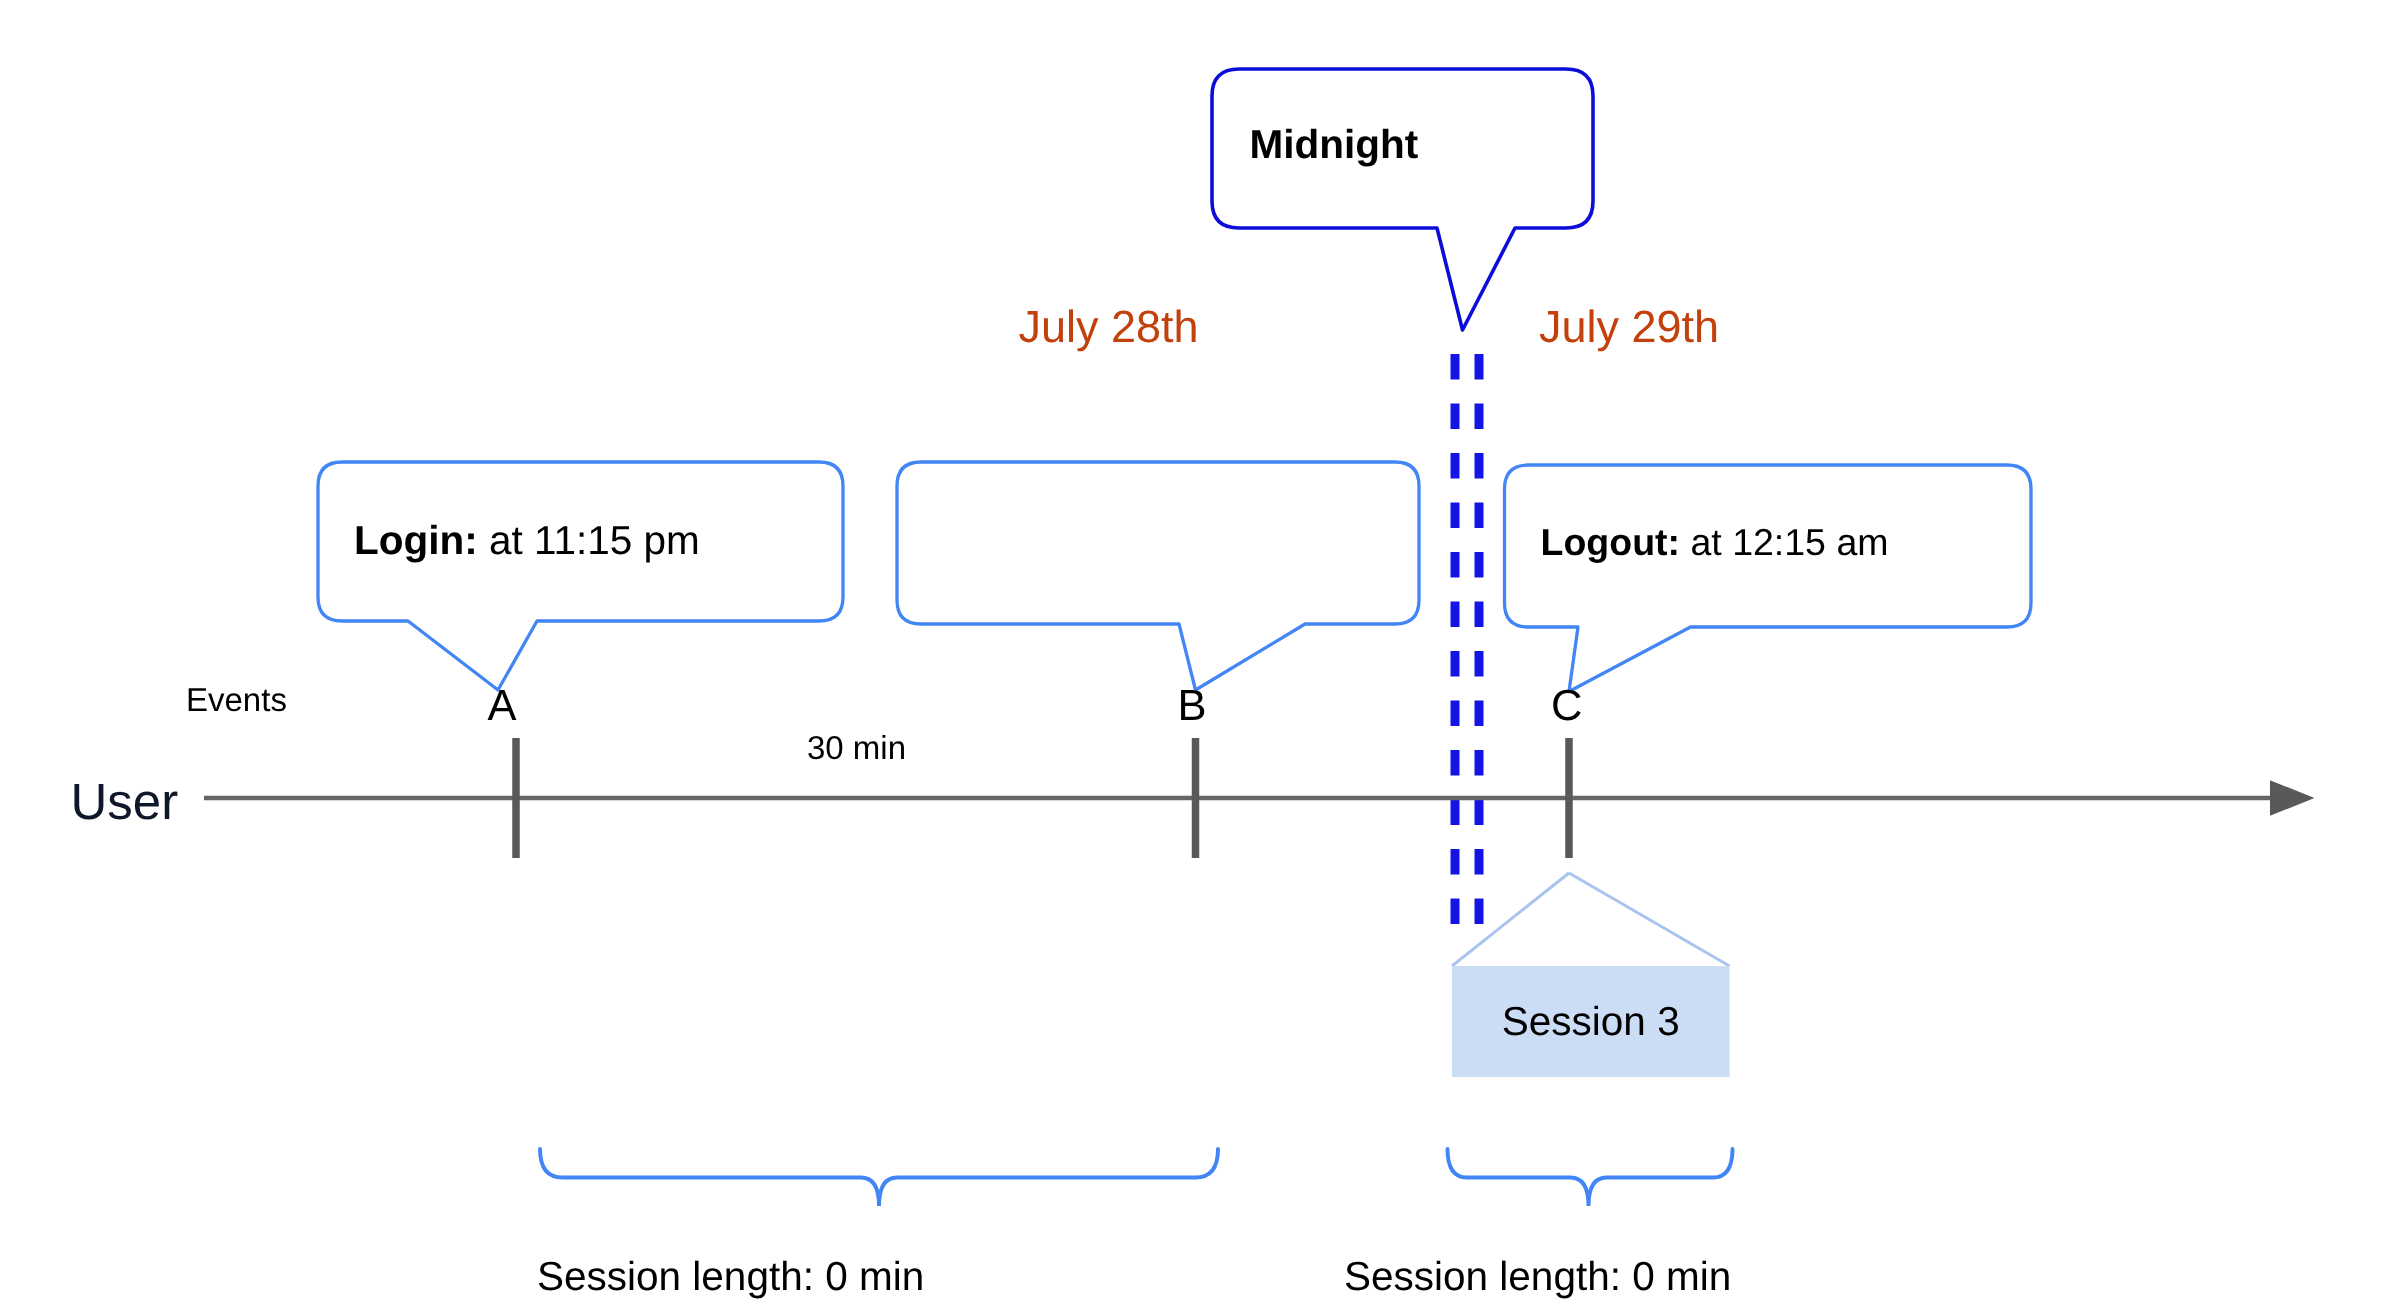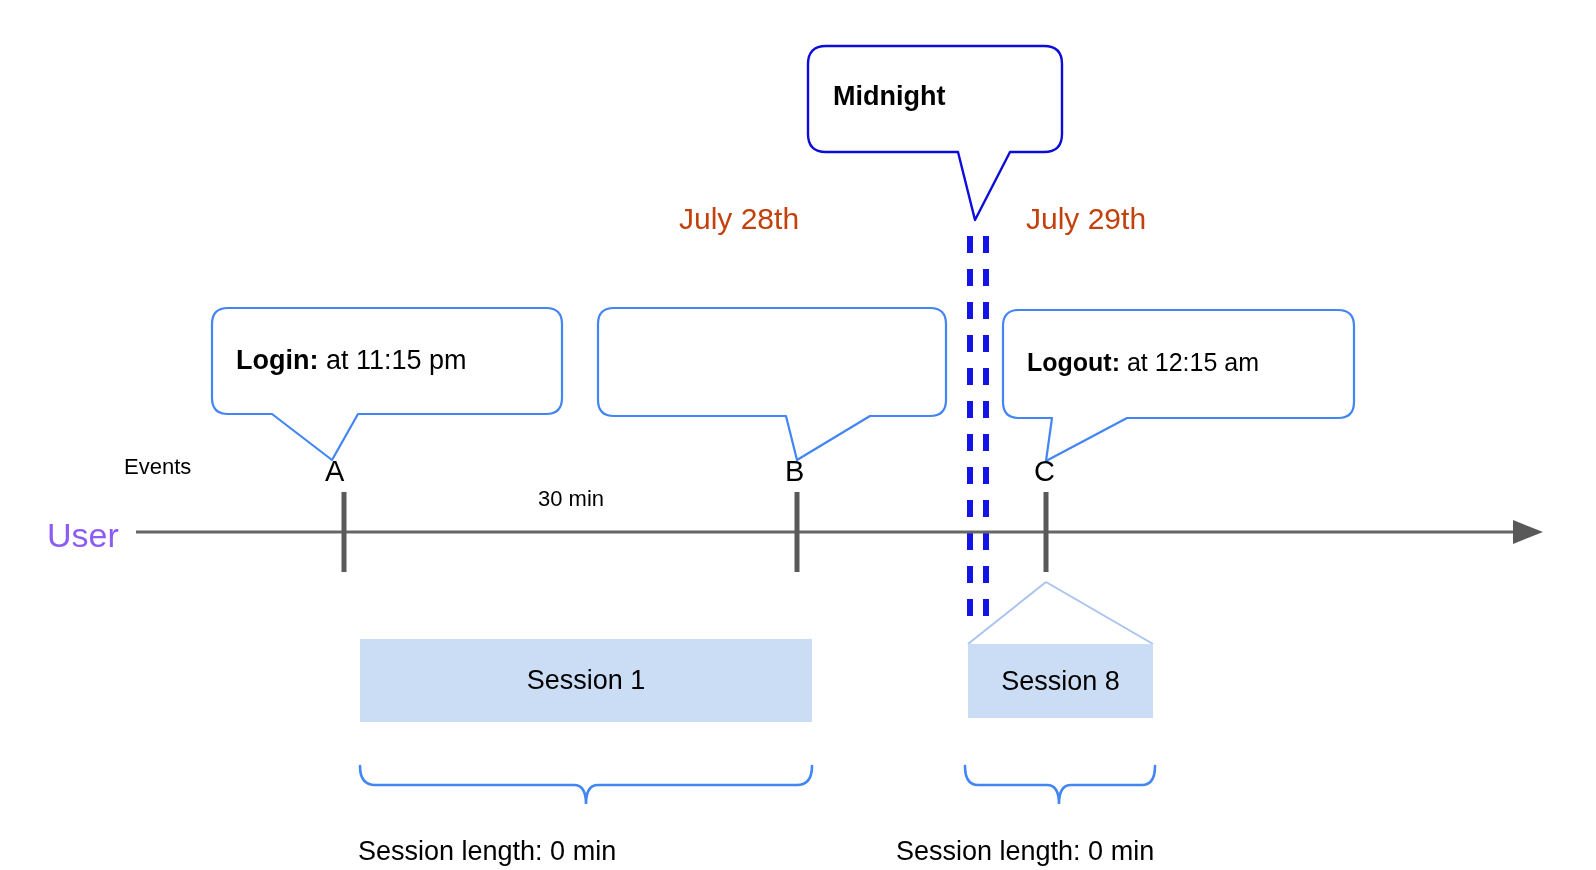--- a/index.html
+++ b/index.html
@@ -16,21 +16,21 @@
   .midnight-label{font-size:27px;font-weight:bold;left:833px;top:41px;}
   .login-label{font-size:27px;left:236px;top:305px;}
   .eventb-label{font-size:25px;left:620px;top:306px;}
   .logout-label{font-size:25px;left:1027px;top:308px;}
 
   .daylabel{position:absolute;font-size:30px;color:#c2410c;white-space:nowrap;}
   .day28{left:679px;top:162px;}
   .day29{left:1026px;top:162px;}
 
   .eventsword{position:absolute;font-size:22px;color:#000;left:124px;top:414px;}
-  .userword{position:absolute;font-size:34px;color:#8b5cf6;left:47px;top:476px;}
+  .userword{position:absolute;font-size:34px;color:#0f172a;left:47px;top:476px;}
   .minlabel{position:absolute;font-size:22px;color:#000;left:538px;top:446px;}
 
   .marker{position:absolute;font-size:29px;color:#000;}
   .markerA{left:325px;top:415px;}
   .markerB{left:785px;top:415px;}
   .markerC{left:1034px;top:415px;}
 
   .sessbox{position:absolute;background:#cbdcf5;display:flex;
            align-items:center;justify-content:center;
            font-size:27px;color:#000;}
@@ -167,19 +167,18 @@
   </div>
 
   <div class="eventsword">Events</div>
   <div class="userword">User</div>
   <div class="minlabel">30 min</div>
 
   <div class="marker markerA">A</div>
   <div class="marker markerB">B</div>
   <div class="marker markerC">C</div>
 
-  <div class="sessbox sess1">Session 1</div>
-  <div class="sessbox sess2">Session 8</div>
+  <div class="sessbox sess2">Session 3</div>
 
   <div class="lenlabel len1">Session length: 0 min</div>
   <div class="lenlabel len2">Session length: 0 min</div>
 
 </div>
 
 </body></html>

